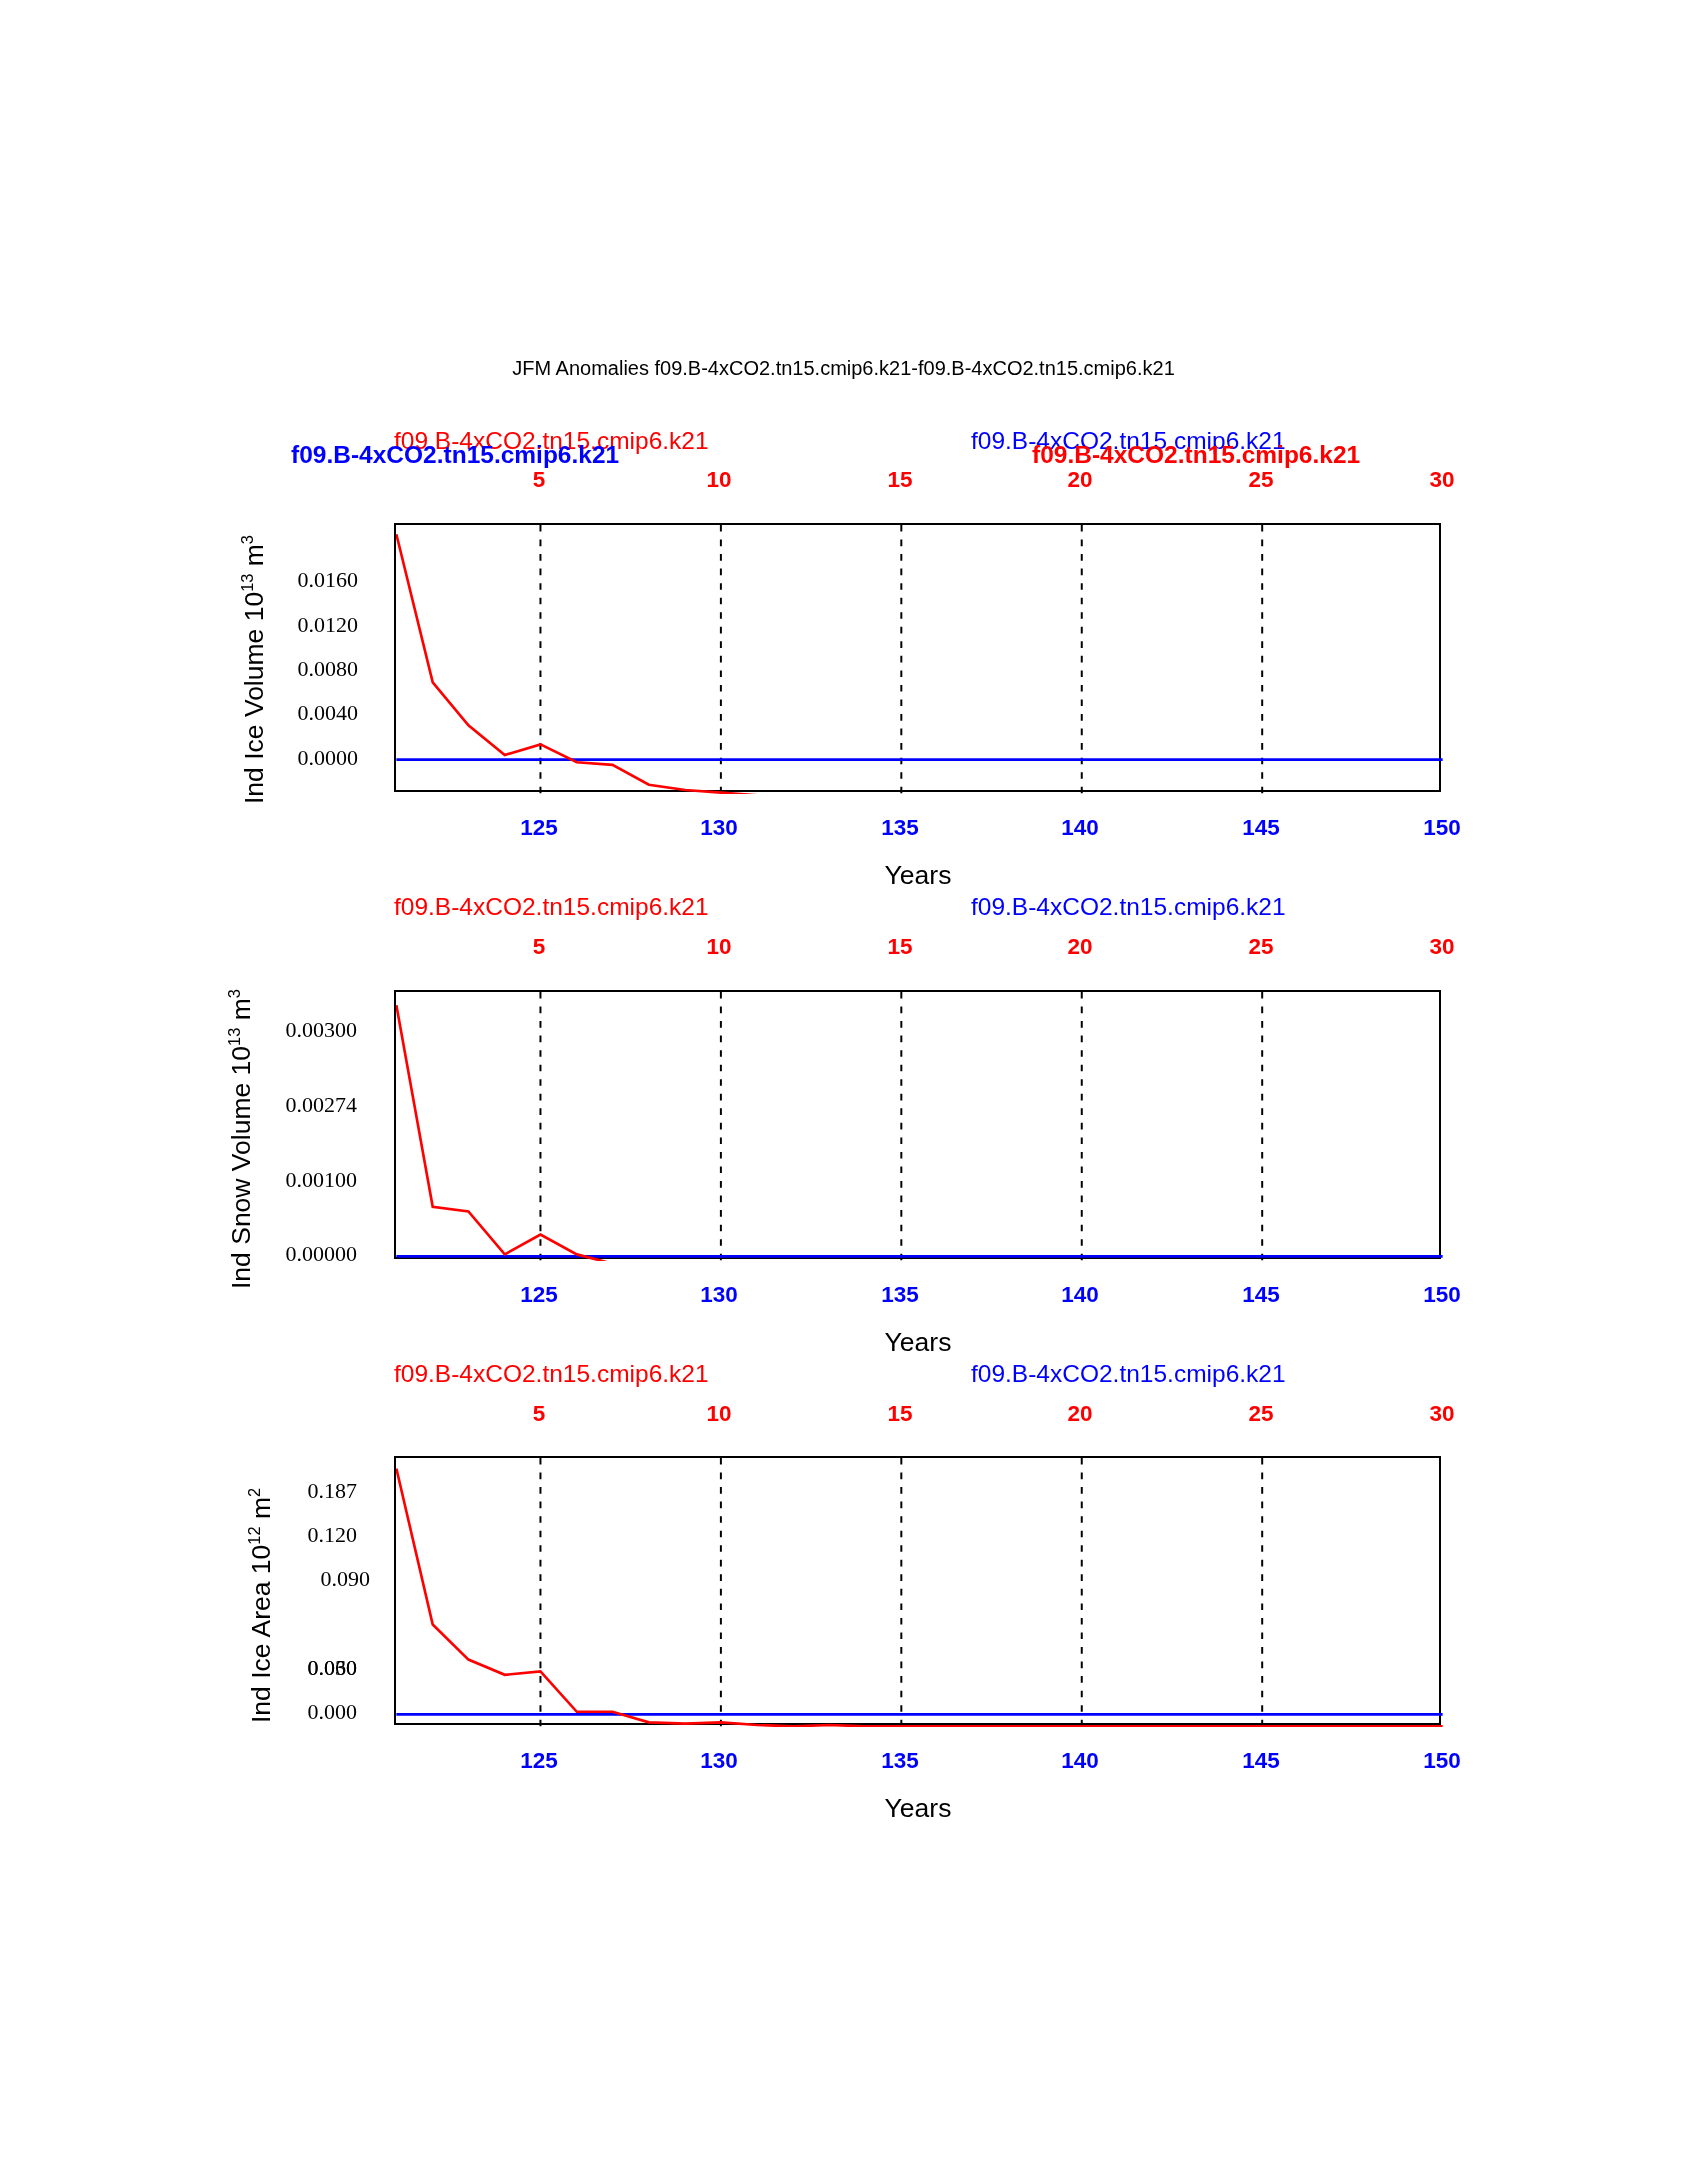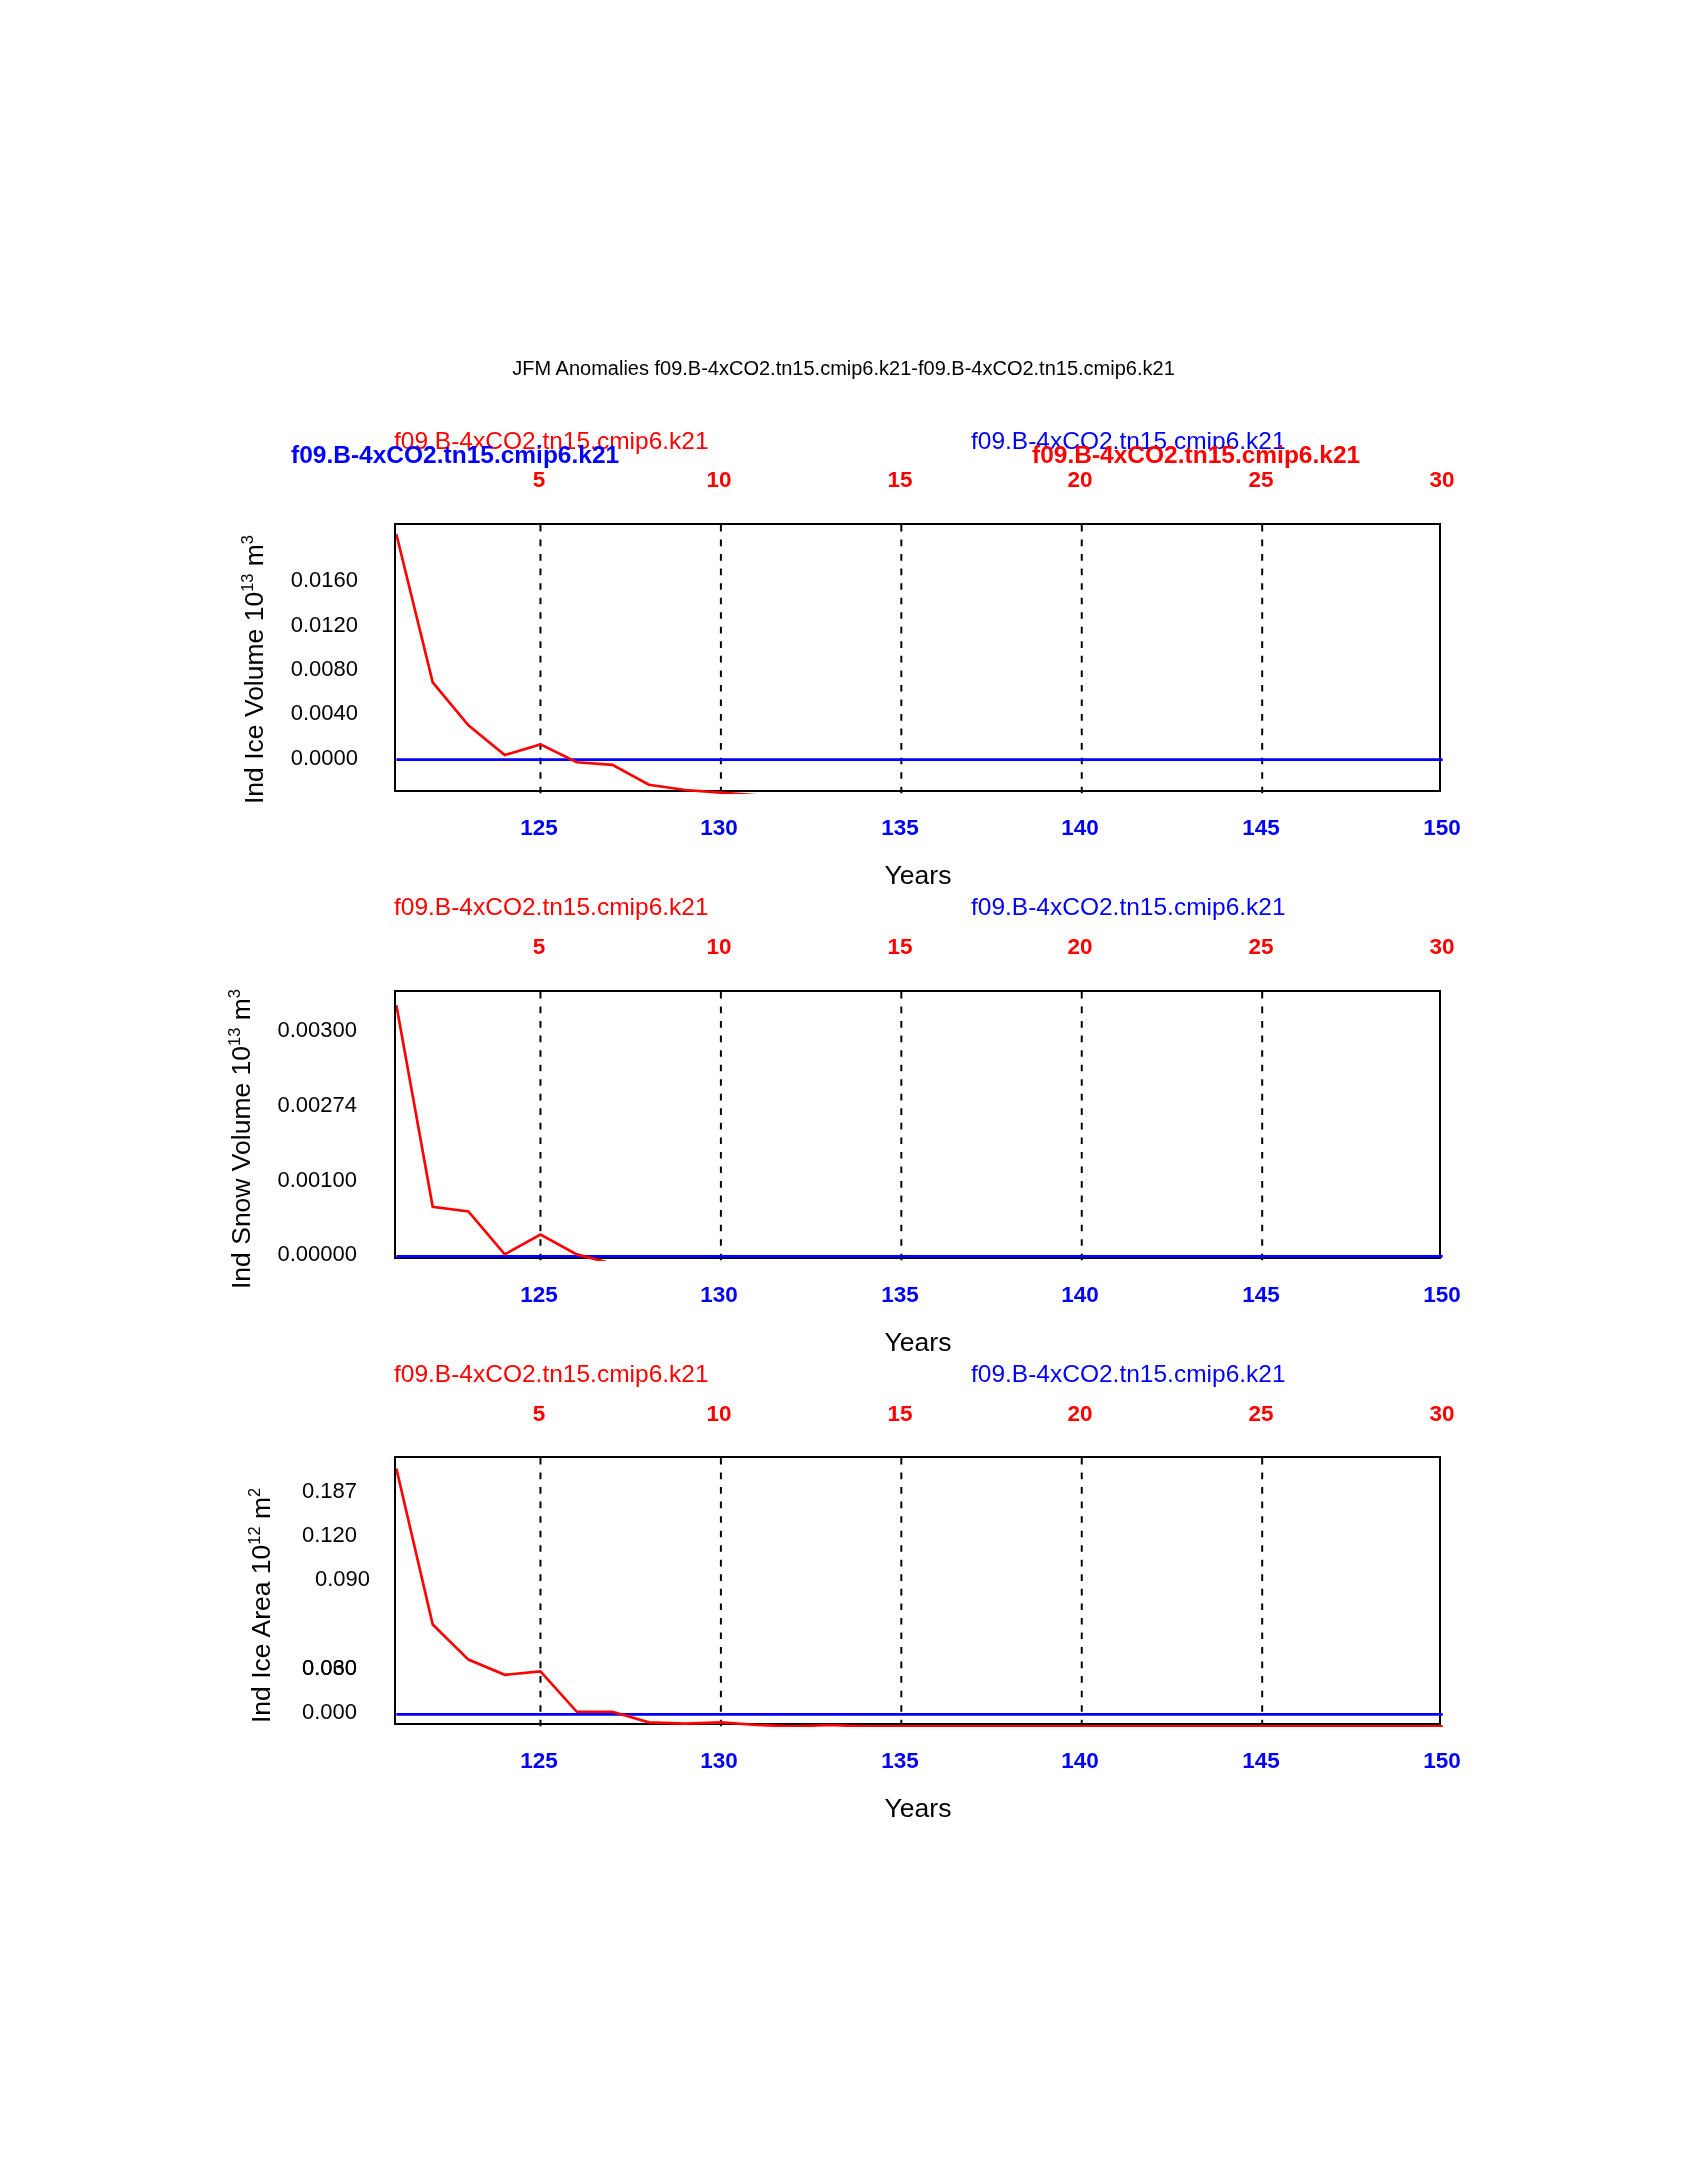--- a/index.html
+++ b/index.html
@@ -83,20 +83,21 @@
     white-space: nowrap;
   }
   
   .lefttick {
     position: absolute;
     font-size: 22px;
     color: #000000;
     text-align: right;
     transform: translateY(-50%);
     white-space: nowrap;
+    font-family: Liberation Serif, serif;
   }
   
   .xtitle {
     position: absolute;
     font-size: 26.5px;
     color: #000;
     text-align: left;
     transform: translateX(-50%);
     white-space: nowrap;
   }

